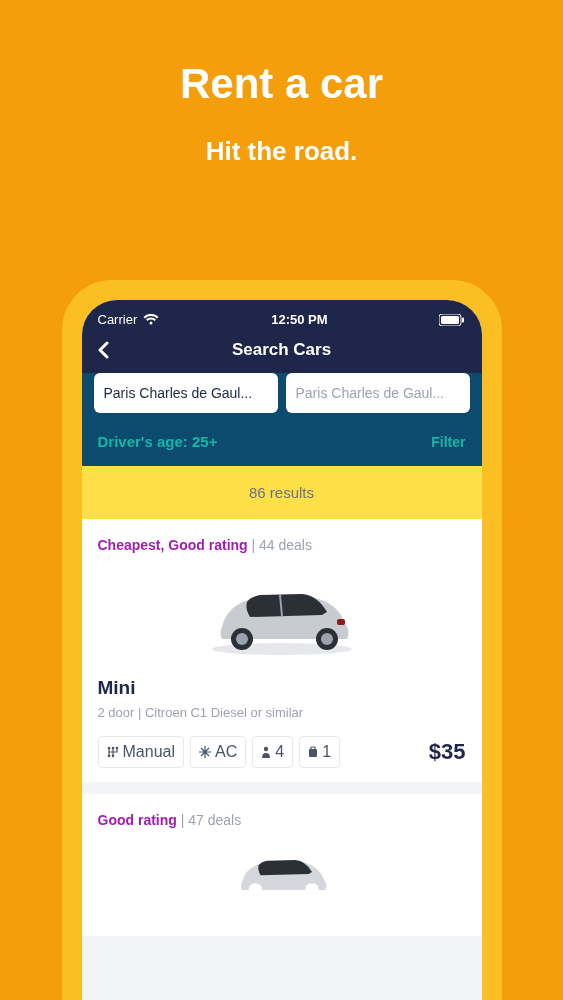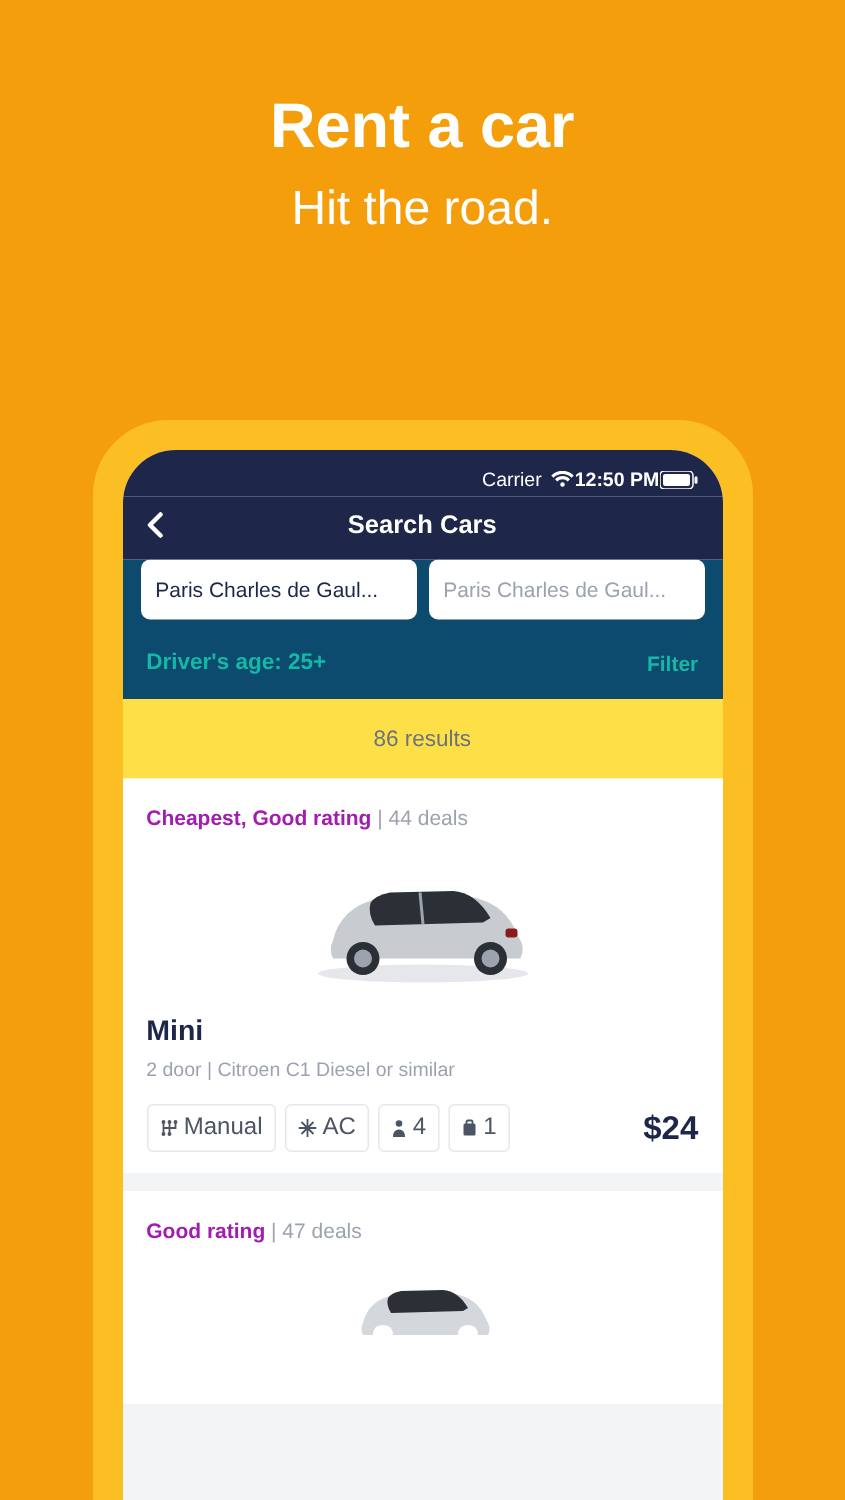--- a/index.html
+++ b/index.html
@@ -14,23 +14,23 @@
     .hero-title {
       text-align: center;
       color: white;
       font-size: 42px;
       font-weight: 800;
       margin-top: 60px;
     }
     .hero-subtitle {
       text-align: center;
       color: white;
-      font-size: 32px;
-      font-weight: 400;
-      margin-top: 12px;
+      font-size: 26px;
+      font-weight: 700;
+      margin-top: 28px;
     }
     .phone-frame {
       position: absolute;
       left: 50%;
       transform: translateX(-50%);
       top: 280px;
       width: 440px;
       height: 800px;
       background: #FBBF24;
       border-radius: 50px;
@@ -40,21 +40,21 @@
       width: 100%;
       height: 100%;
       background: #F3F4F6;
       border-radius: 35px;
       overflow: hidden;
     }
     .status-bar {
       background: #1E2749;
       color: white;
       display: flex;
-      justify-content: flex-end;
+      justify-content: space-between;
       align-items: center;
       padding: 12px 16px 4px;
       font-size: 13px;
     }
     .status-left { display: flex; align-items: center; gap: 6px; }
     .status-center { font-weight: 600; }
     .status-right { display: flex; align-items: center; }
     .nav-header {
       background: #1E2749;
       color: white;
@@ -268,21 +268,21 @@
           <div class="chip">
             <span>
               <svg width="10" height="12" viewBox="0 0 10 12">
                   <rect x="1" y="3" width="8" height="8" rx="1" fill="#4B5563"></rect>
                   <rect x="3" y="1" width="4" height="3" rx="0.8" fill="none" stroke="#4B5563" stroke-width="1.2"></rect>
                 </svg>
             </span>
             <span>1</span>
           </div>
         </div>
-        <div class="price">$24</div>
+        <div class="price">$35</div>
       </div>
     </div>
 
     <div class="card">
       <div class="card-tags">
         <span class="tag-highlight">Good rating</span><span class="tag-deals"> | 47 deals</span>
       </div>
       <div class="car-image">
         <svg width="180" height="60" viewBox="0 0 180 90">
           <path d="M30 60 Q35 38 60 32 L115 30 Q140 32 150 50 L155 60 Q158 65 155 72 L145 72 Q145 62 135 62 Q125 62 125 72 L60 72 Q60 62 50 62 Q40 62 40 72 L30 72 Q27 66 30 60 Z" fill="#D4D8DC"></path>

